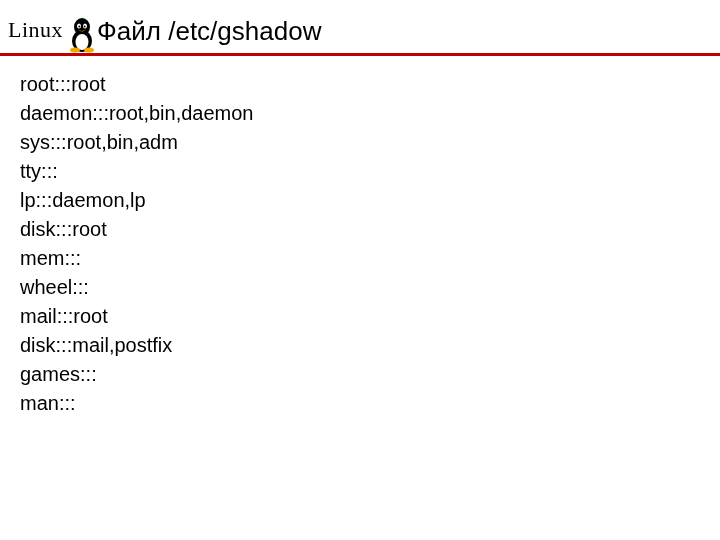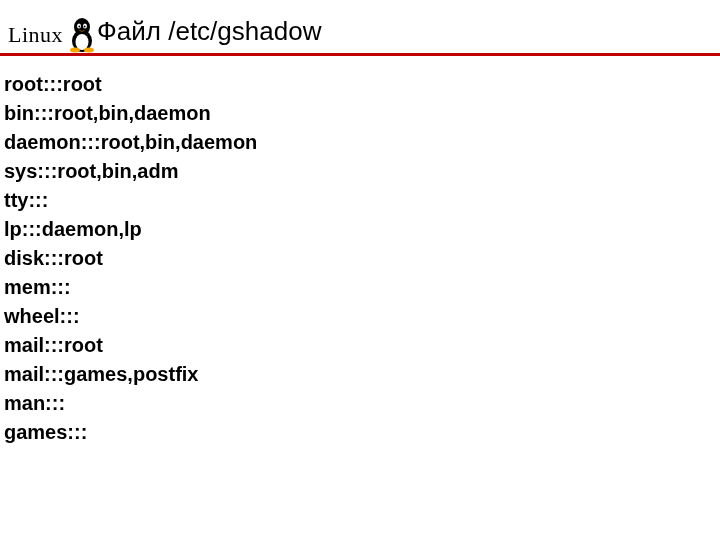--- a/index.html
+++ b/index.html
@@ -12,21 +12,21 @@
     }
     .header {
       display: flex;
       align-items: flex-end;
       padding: 8px 8px 0 8px;
       border-bottom: 3px solid #c00000;
       height: 56px;
     }
     .logo-block {
       display: flex;
-      align-items: center;
+      align-items: flex-start;
       gap: 4px;
     }
     .logo-text {
       font-family: Georgia, 'Times New Roman', serif;
       font-size: 22px;
       font-weight: 400;
       color: #000;
       letter-spacing: 0.5px;
     }
     .tux-icon {
@@ -35,22 +35,21 @@
       display: inline-block;
     }
     .title {
       flex: 1;
       font-size: 26px;
       color: #000;
       padding-bottom: 6px;
       padding-right: 60px;
     }
     .content {
-      padding: 14px 4px;
-      font-weight: bold;
+      padding: 14px 20px;
     }
     .line {
       font-family: Arial, Helvetica, sans-serif;
       font-size: 20px;
       line-height: 1.45;
       color: #000;
       white-space: pre;
     }
   </style>
 </head>
@@ -72,25 +71,24 @@
         <ellipse cx="8" cy="33" rx="5" ry="2.5" fill="#f7a600"></ellipse>
         <ellipse cx="22" cy="33" rx="5" ry="2.5" fill="#f7a600"></ellipse>
       </svg>
     </span>
   </div>
   <div class="title">Файл /etc/gshadow</div>
 </div>
 
 <div class="content">
   <div class="line">root:::root</div>
-  <div class="line">bin:::root,bin,daemon</div>
   <div class="line">daemon:::root,bin,daemon</div>
   <div class="line">sys:::root,bin,adm</div>
   <div class="line">tty:::</div>
   <div class="line">lp:::daemon,lp</div>
   <div class="line">disk:::root</div>
   <div class="line">mem:::</div>
   <div class="line">wheel:::</div>
   <div class="line">mail:::root</div>
-  <div class="line">mail:::games,postfix</div>
+  <div class="line">disk:::mail,postfix</div>
+  <div class="line">games:::</div>
   <div class="line">man:::</div>
-  <div class="line">games:::</div>
 </div>
 
 </body></html>

